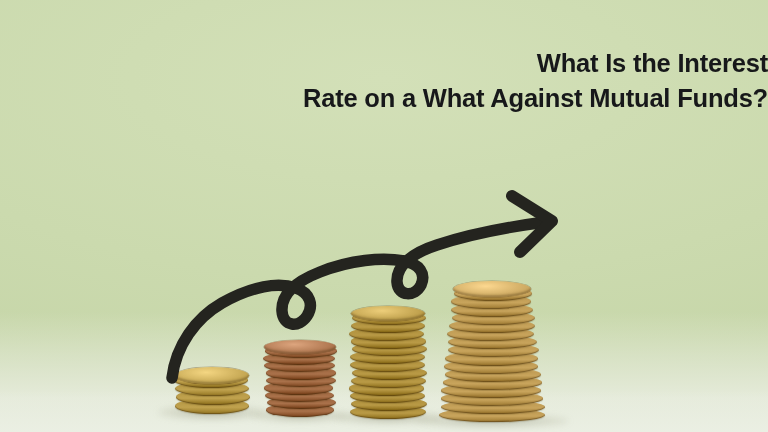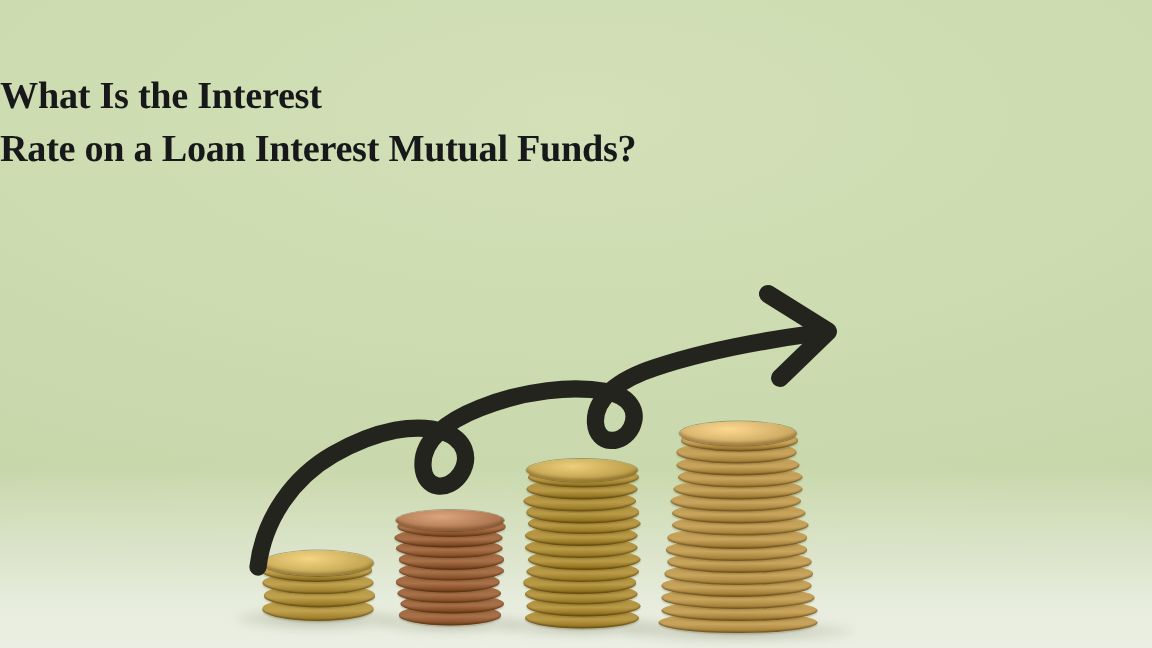--- a/index.html
+++ b/index.html
@@ -31,23 +31,22 @@
   }
   .ground-sheen {
     position:absolute; left:0; right:0; bottom:0; height:42px;
     background:linear-gradient(to bottom, rgba(236,240,229,0) 0%, rgba(236,240,229,0.8) 100%);
   }
 
   
   .title-block {
     position:absolute;
     top:46px; left:0; right:0;
-    text-align:left;
+    text-align:right;
     z-index:6;
-    font-family:Liberation Serif, serif;
   }
   .title-line {
     display:block;
     color:#17181a;
     font-weight:bold;
     font-size:25.5px;
     line-height:35px;
     letter-spacing:-0.2px;
     white-space:nowrap;
   }
@@ -98,21 +97,21 @@
 </head>
 <body>
 
 <div class="banner">
 
   <div class="ground"></div>
   <div class="ground-sheen"></div>
 
   <div class="title-block">
     <span class="title-line l1">What Is the Interest</span>
-    <span class="title-line l2">Rate on a Loan Interest Mutual Funds?</span>
+    <span class="title-line l2">Rate on a What Against Mutual Funds?</span>
   </div>
 
   <div class="coins-layer">
     <div id="coins-host">
         <div class="stack" style="left: 0px; top: 0px; width: 768px; height: 432px;">
           <div class="stack-shadow" style="width: 107.3px; height: 15px; left: 158.35px; top: 404.5px;"></div>
           <div class="coin" style="width: 74px; height: 15.5px; left: 175px; top: 398px; z-index: 2; background: linear-gradient(rgb(226, 196, 112) 0%, rgb(186, 156, 72) 34%, rgb(192, 162, 78) 58%, rgb(146, 116, 32) 100%); border-radius: 50%; box-shadow: rgba(60, 40, 10, 0.45) 0px -1px 1px inset, rgba(70, 55, 20, 0.22) 0px 1px 1px;"></div>
           <div class="coin" style="width: 74px; height: 15.5px; left: 176.388px; top: 389.4px; z-index: 3; background: linear-gradient(rgb(233, 203, 119) 0%, rgb(186, 156, 72) 34%, rgb(192, 162, 78) 58%, rgb(136, 106, 22) 100%); border-radius: 50%; box-shadow: rgba(60, 40, 10, 0.45) 0px -1px 1px inset, rgba(70, 55, 20, 0.22) 0px 1px 1px;"></div>
           <div class="coin" style="width: 74px; height: 15.5px; left: 174.642px; top: 380.8px; z-index: 4; background: linear-gradient(rgb(240, 210, 126) 0%, rgb(186, 156, 72) 34%, rgb(192, 162, 78) 58%, rgb(146, 116, 32) 100%); border-radius: 50%; box-shadow: rgba(60, 40, 10, 0.45) 0px -1px 1px inset, rgba(70, 55, 20, 0.22) 0px 1px 1px;"></div>
           <div class="coin" style="width: 74px; height: 15.5px; left: 173.704px; top: 372.2px; z-index: 5; background: linear-gradient(rgb(226, 196, 112) 0%, rgb(186, 156, 72) 34%, rgb(192, 162, 78) 58%, rgb(136, 106, 22) 100%); border-radius: 50%; box-shadow: rgba(60, 40, 10, 0.45) 0px -1px 1px inset, rgba(70, 55, 20, 0.22) 0px 1px 1px;"></div>

